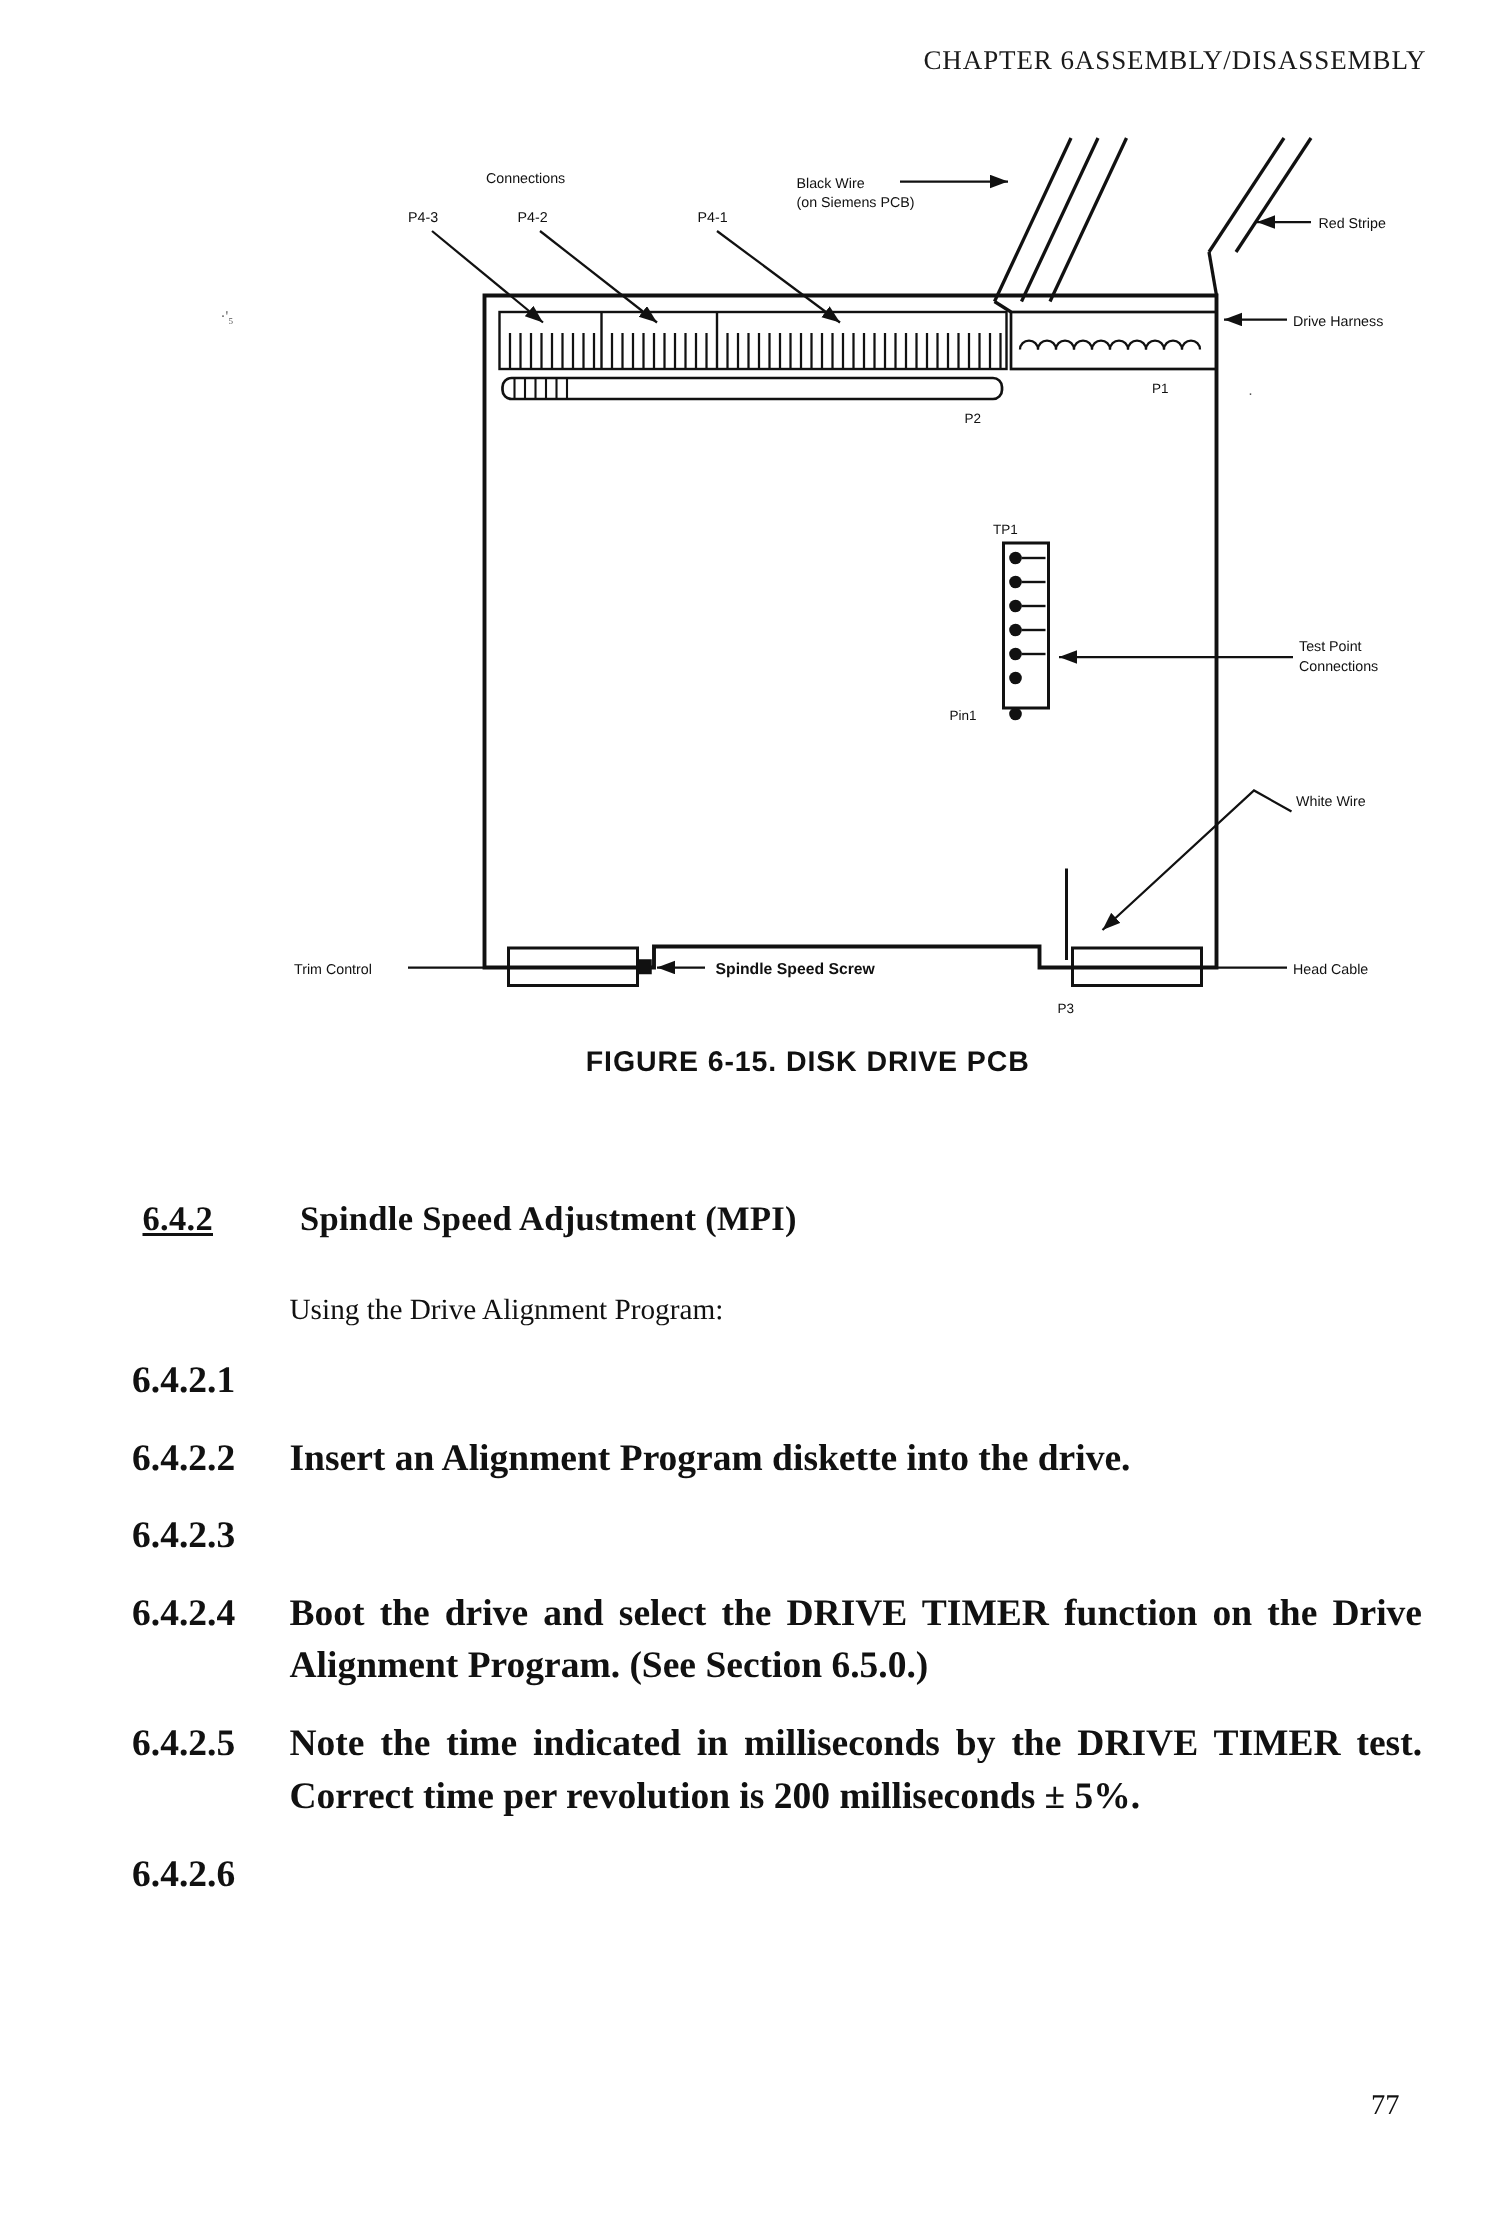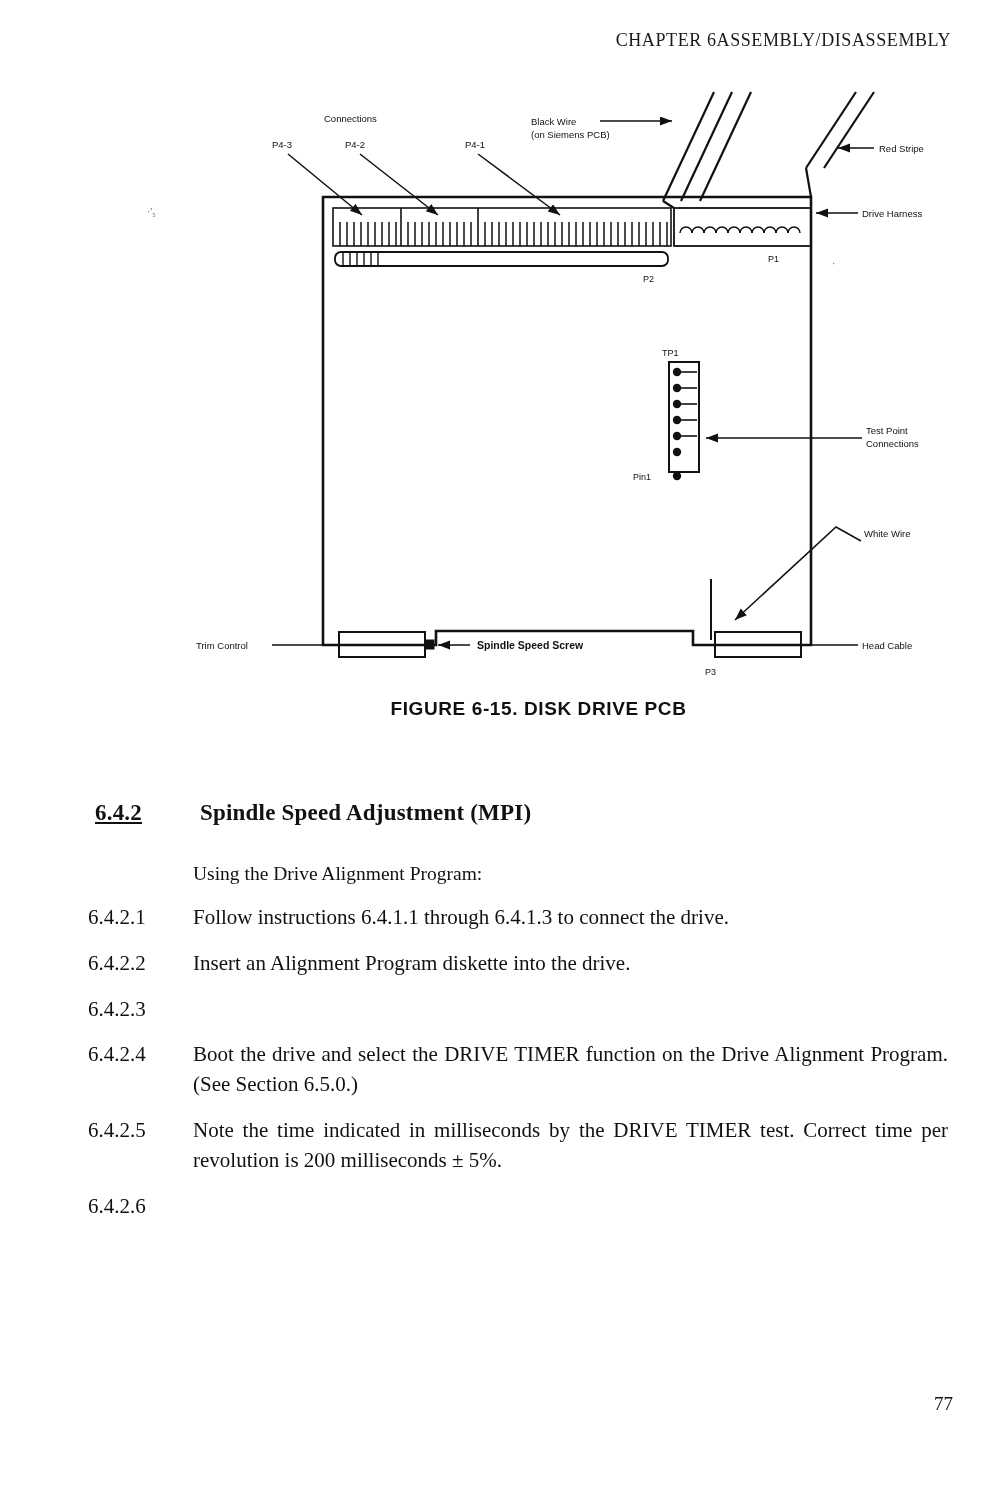--- a/index.html
+++ b/index.html
@@ -83,36 +83,37 @@
 
   .steps {
     position: absolute;
     top: 903px;
     left: 88px;
     width: 860px;
   }
   .step {
     display: flex;
     margin-bottom: 16px;
-    font-size: 21px;
+    font-size: 25px;
     line-height: 1.42;
+    font-weight: bold;
   }
   .step .num {
     flex: 0 0 105px;
     white-space: nowrap;
   }
   .step .txt {
     flex: 1 1 auto;
     text-align: justify;
   }
 
   .page-num {
     position: absolute;
     bottom: 74px;
-    right: 42px;
+    right: 62px;
     font-size: 19px;
   }
 
   
   .lbl { font-family: "Liberation Sans", sans-serif; font-size: 9.5px; fill: #111; }
   .lbl-b { font-family: "Liberation Sans", sans-serif; font-size: 10.5px; font-weight: bold; fill: #111; }
   .lbl-s { font-family: "Liberation Sans", sans-serif; font-size: 9px; fill: #111; }
 </style>
 </head>
 <body>
@@ -299,21 +300,20 @@
 
 <div class="section-head">
   <span class="num">6.4.2</span><span>Spindle Speed Adjustment (MPI)</span>
 </div>
 
 <div class="intro-line">Using the Drive Alignment Program:</div>
 
 <div class="steps">
   <div class="step">
     <div class="num">6.4.2.1</div>
-    <div class="txt">Follow instructions 6.4.1.1 through 6.4.1.3 to connect the drive.</div>
   </div>
   <div class="step">
     <div class="num">6.4.2.2</div>
     <div class="txt">Insert an Alignment Program diskette into the drive.</div>
   </div>
   <div class="step">
     <div class="num">6.4.2.3</div>
   </div>
   <div class="step">
     <div class="num">6.4.2.4</div>

